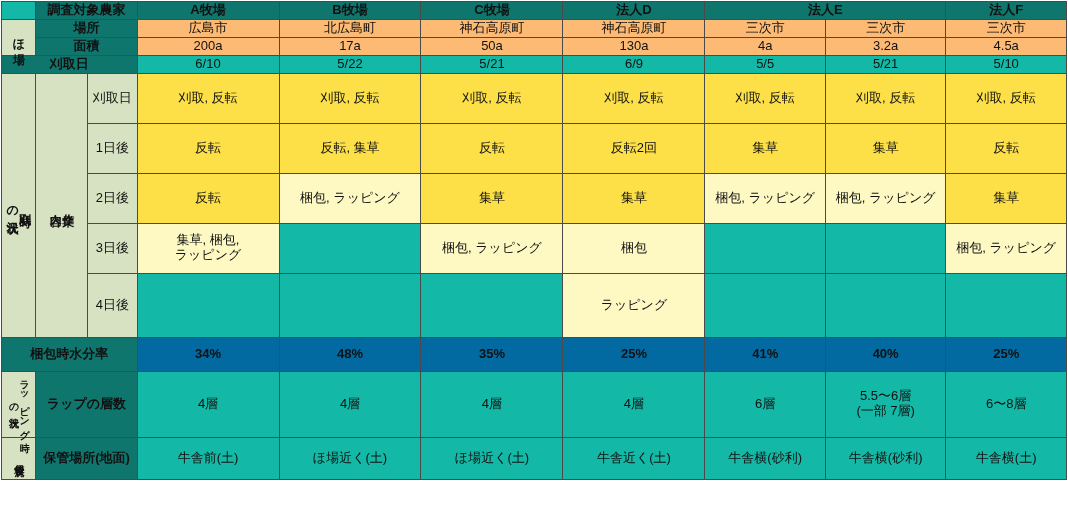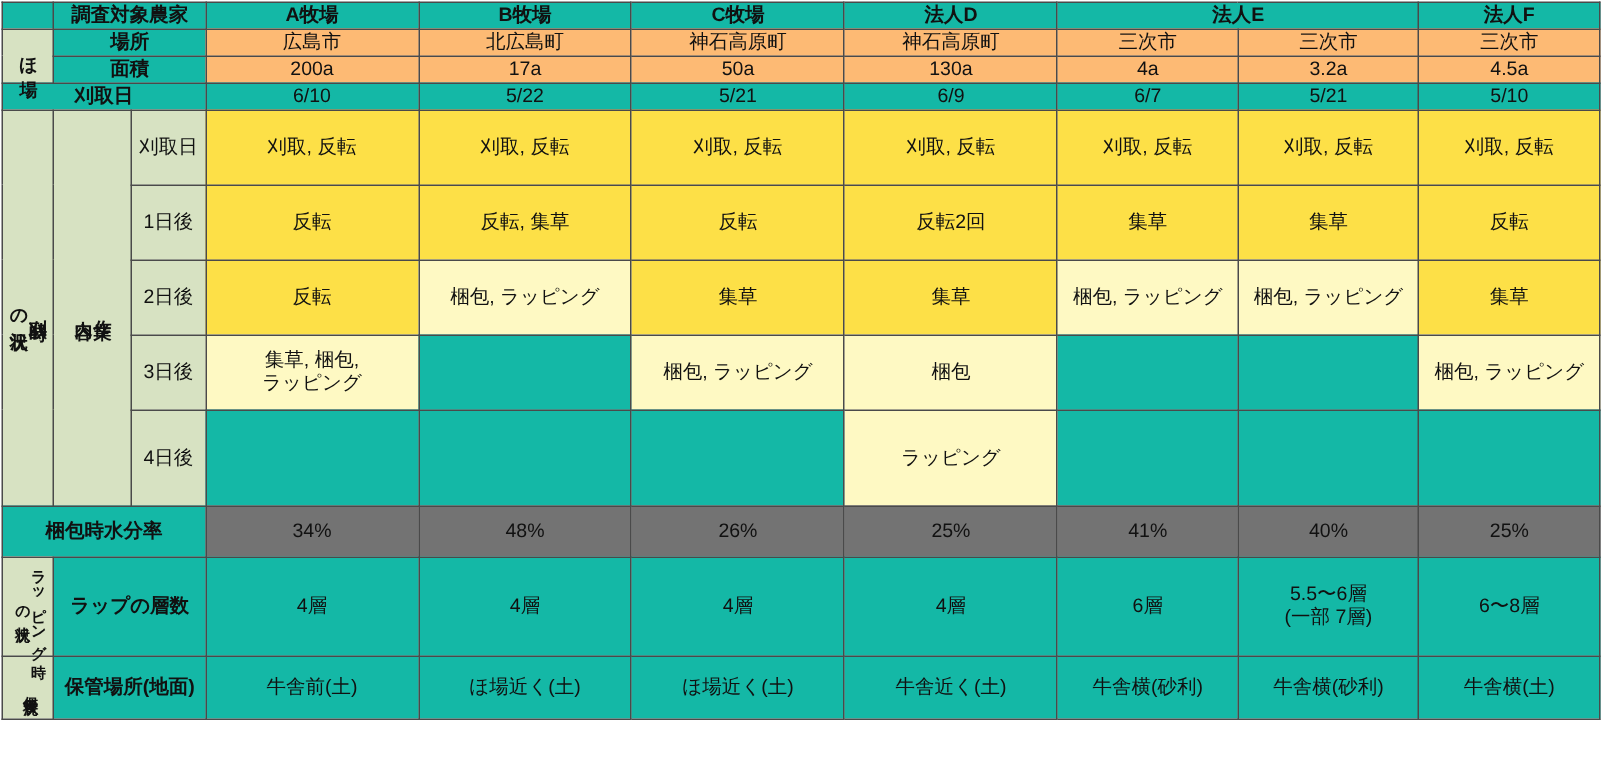--- a/index.html
+++ b/index.html
@@ -18,27 +18,27 @@
   table.sheet td{
     border:1px solid #4a4a4a;
     text-align:center;
     vertical-align:middle;
     font-size:13px;
     color:#111;
     padding:1px 2px;
     line-height:1.15;
     word-break:break-all;
   }
-  .hdr-green{background:#14b8a6;font-weight:bold;}
+  .hdr-green{background:#0f766e;font-weight:bold;}
   .hdr-green-lite{background:#d7e2c2;}
   .side-green{background:#d7e2c2;font-weight:bold;}
   .row-green{background:#fde047;}
   .row-pale{background:#fdba74;}
   .row-peach{background:#fef9c3;}
-  .row-blue{background:#737373;font-weight:normal;font-size:15px;}
+  .row-blue{background:#0369a1;font-weight:bold;font-size:15px;}
   .white{background:#14b8a6;}
   .vert{
     writing-mode:vertical-rl;
     text-orientation:upright;
     letter-spacing:1px;
     font-size:12px;
     line-height:1.05;
     white-space:pre-line;
     margin:0 auto;
   }
@@ -99,21 +99,21 @@
     <td class="row-pale small">3.2a</td>
     <td class="row-pale small">4.5a</td>
   </tr>
 
   <tr>
     <td class="hdr-green" colspan="3">刈取日</td>
     <td class="white">6/10</td>
     <td class="white">5/22</td>
     <td class="white">5/21</td>
     <td class="white">6/9</td>
-    <td class="white">6/7</td>
+    <td class="white">5/5</td>
     <td class="white">5/21</td>
     <td class="white">5/10</td>
   </tr>
 
   <tr style="height:50px">
     <td class="side-green" rowspan="5">
           <div class="vert">刈取時
 の状況</div>
         </td>
     <td class="side-green" rowspan="5">
@@ -172,21 +172,21 @@
     <td class="row-peach">ラッピング</td>
     <td class="white"></td>
     <td class="white"></td>
     <td class="white"></td>
   </tr>
 
   <tr style="height:34px">
     <td class="hdr-green" colspan="3">梱包時水分率</td>
     <td class="row-blue">34%</td>
     <td class="row-blue">48%</td>
-    <td class="row-blue">26%</td>
+    <td class="row-blue">35%</td>
     <td class="row-blue">25%</td>
     <td class="row-blue">41%</td>
     <td class="row-blue">40%</td>
     <td class="row-blue">25%</td>
   </tr>
 
   <tr style="height:58px">
     <td class="side-green">
           <div class="vert xsmall">ラッピング時
 の状況</div>

